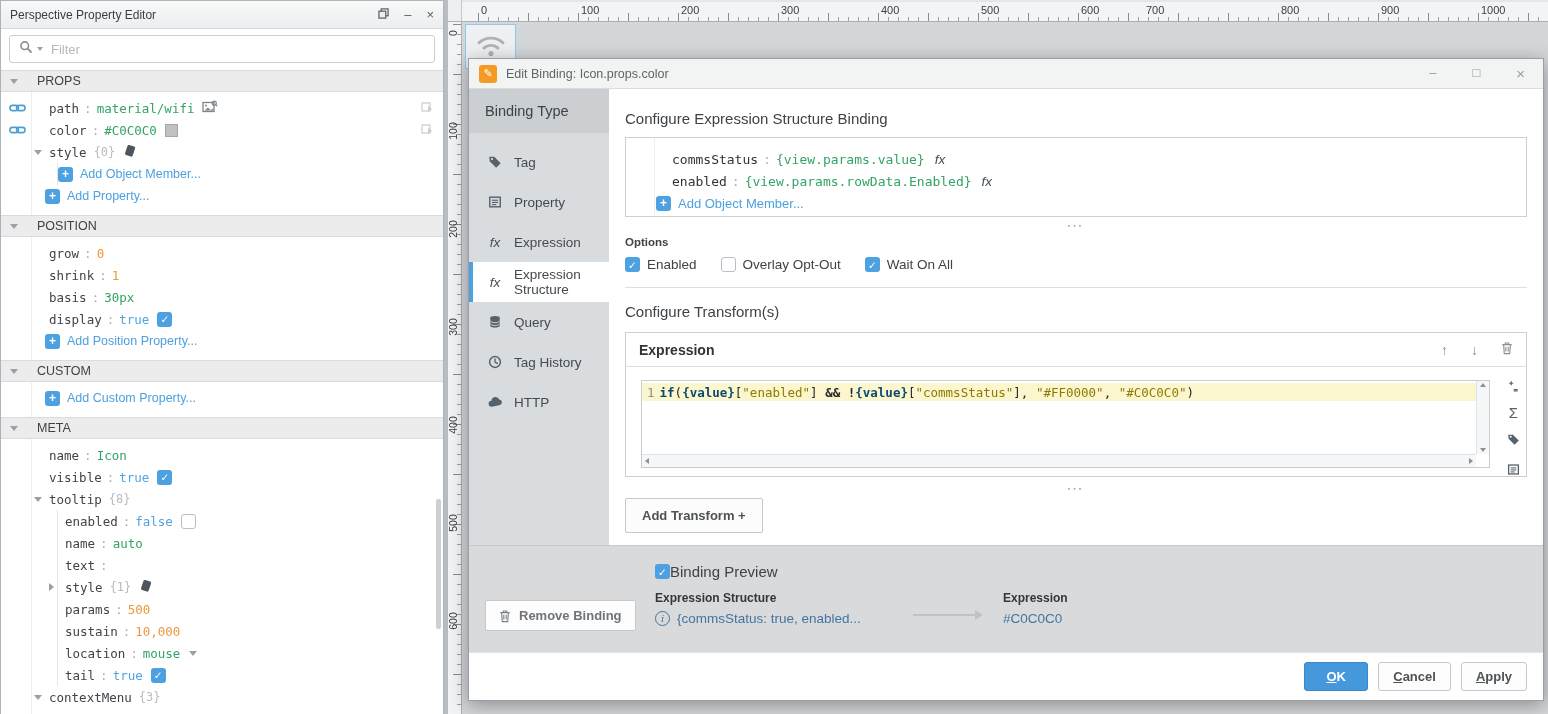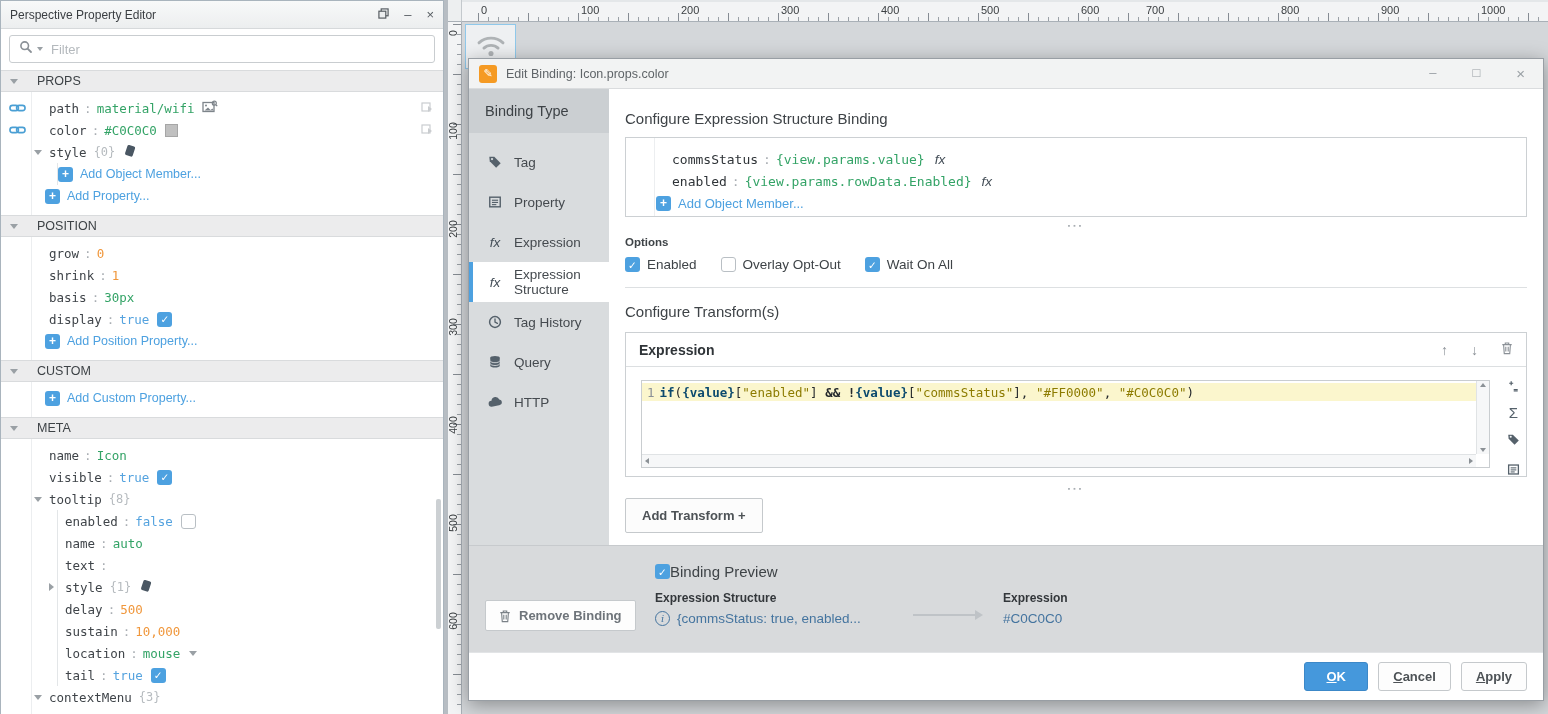--- a/index.html
+++ b/index.html
@@ -365,21 +365,21 @@
           <span class="row-tri l2 tri-r"></span>
           <span class="pname">style</span>
           <span class="count">{1}</span>
           <span class="style-ico">
             <svg width="14" height="14" viewBox="0 0 14 14">
                 <rect x="3" y="1.5" width="8" height="10.5" rx="1.5" transform="rotate(18 7 7)" fill="#4a5763"></rect>
               </svg>
           </span>
         </div>
         <div class="prow lvl2">
-          <span class="pname">delay</span>
+          <span class="pname">params</span>
             <span class="pcolon">:</span>
             <span class="v-num">500</span>
         </div>
         <div class="prow lvl2">
           <span class="pname">sustain</span>
             <span class="pcolon">:</span>
             <span class="v-num">10,000</span>
         </div>
         <div class="prow lvl2">
           <span class="pname">location</span>
@@ -443,36 +443,36 @@
             <span class="bt-ico fx">fx</span>
             <span>Expression</span>
           </div>
           <div class="bt-item selected">
             <span class="bt-ico fx">fx</span>
             <span>Expression Structure</span>
           </div>
           <div class="bt-item">
             <span class="bt-ico">
               <svg width="14" height="14" viewBox="0 0 16 16">
-                  <circle cx="8" cy="8" r="6.2" fill="none" stroke="#55616b" stroke-width="1.7"></circle>
-                  <path d="M8 4.5 V8 L10.8 9.6" fill="none" stroke="#55616b" stroke-width="1.5" stroke-linecap="round"></path>
-                </svg>
-            </span>
-            <span>Tag History</span>
-          </div>
-          <div class="bt-item">
-            <span class="bt-ico">
-              <svg width="14" height="14" viewBox="0 0 16 16">
                   <ellipse cx="8" cy="3.2" rx="5.4" ry="2.1" fill="#55616b"></ellipse>
                   <path d="M2.6 3.2 v9 c0 1.2 2.4 2.2 5.4 2.2 s5.4-1 5.4-2.2 v-9" fill="#55616b"></path>
                   <path d="M2.6 6.6 c0 1.2 2.4 2.2 5.4 2.2 s5.4-1 5.4-2.2" stroke="#d9dcde" stroke-width="1" fill="none"></path>
                   <path d="M2.6 9.8 c0 1.2 2.4 2.2 5.4 2.2 s5.4-1 5.4-2.2" stroke="#d9dcde" stroke-width="1" fill="none"></path>
                 </svg>
             </span>
             <span>Query</span>
+          </div>
+          <div class="bt-item">
+            <span class="bt-ico">
+              <svg width="14" height="14" viewBox="0 0 16 16">
+                  <circle cx="8" cy="8" r="6.2" fill="none" stroke="#55616b" stroke-width="1.7"></circle>
+                  <path d="M8 4.5 V8 L10.8 9.6" fill="none" stroke="#55616b" stroke-width="1.5" stroke-linecap="round"></path>
+                </svg>
+            </span>
+            <span>Tag History</span>
           </div>
           <div class="bt-item">
             <span class="bt-ico">
               <svg width="15" height="12" viewBox="0 0 16 12">
                   <path d="M4 11 a3.2 3.2 0 0 1-.3-6.4 A4.3 4.3 0 0 1 12 3.4 a3 3 0 0 1 .6 5.9 q-.3.1-.8.1 Z" fill="#55616b"></path>
                 </svg>
             </span>
             <span>HTTP</span>
           </div>
         </div>

